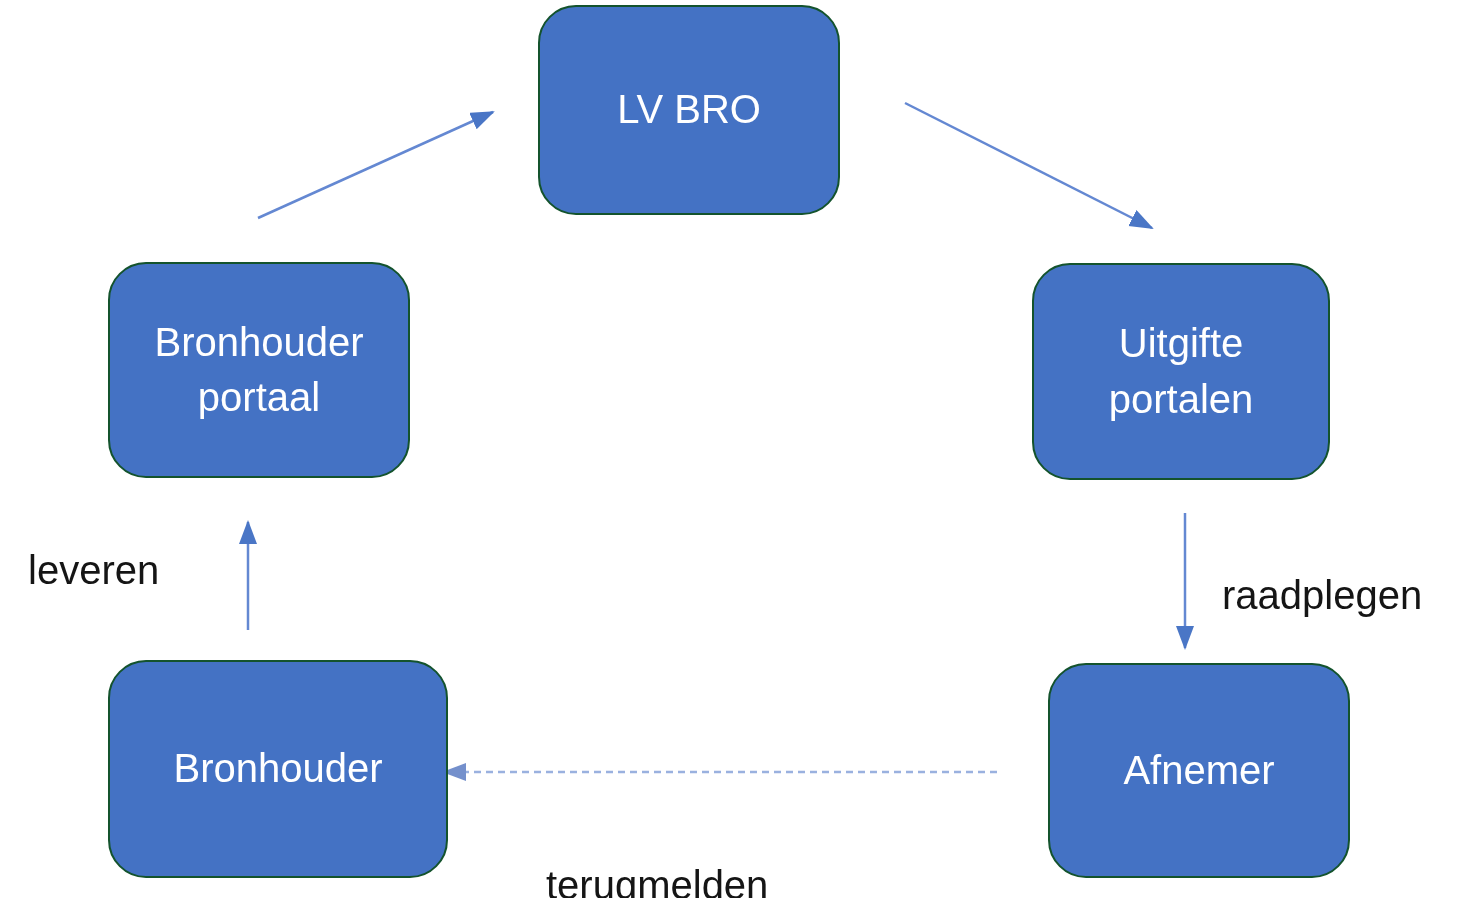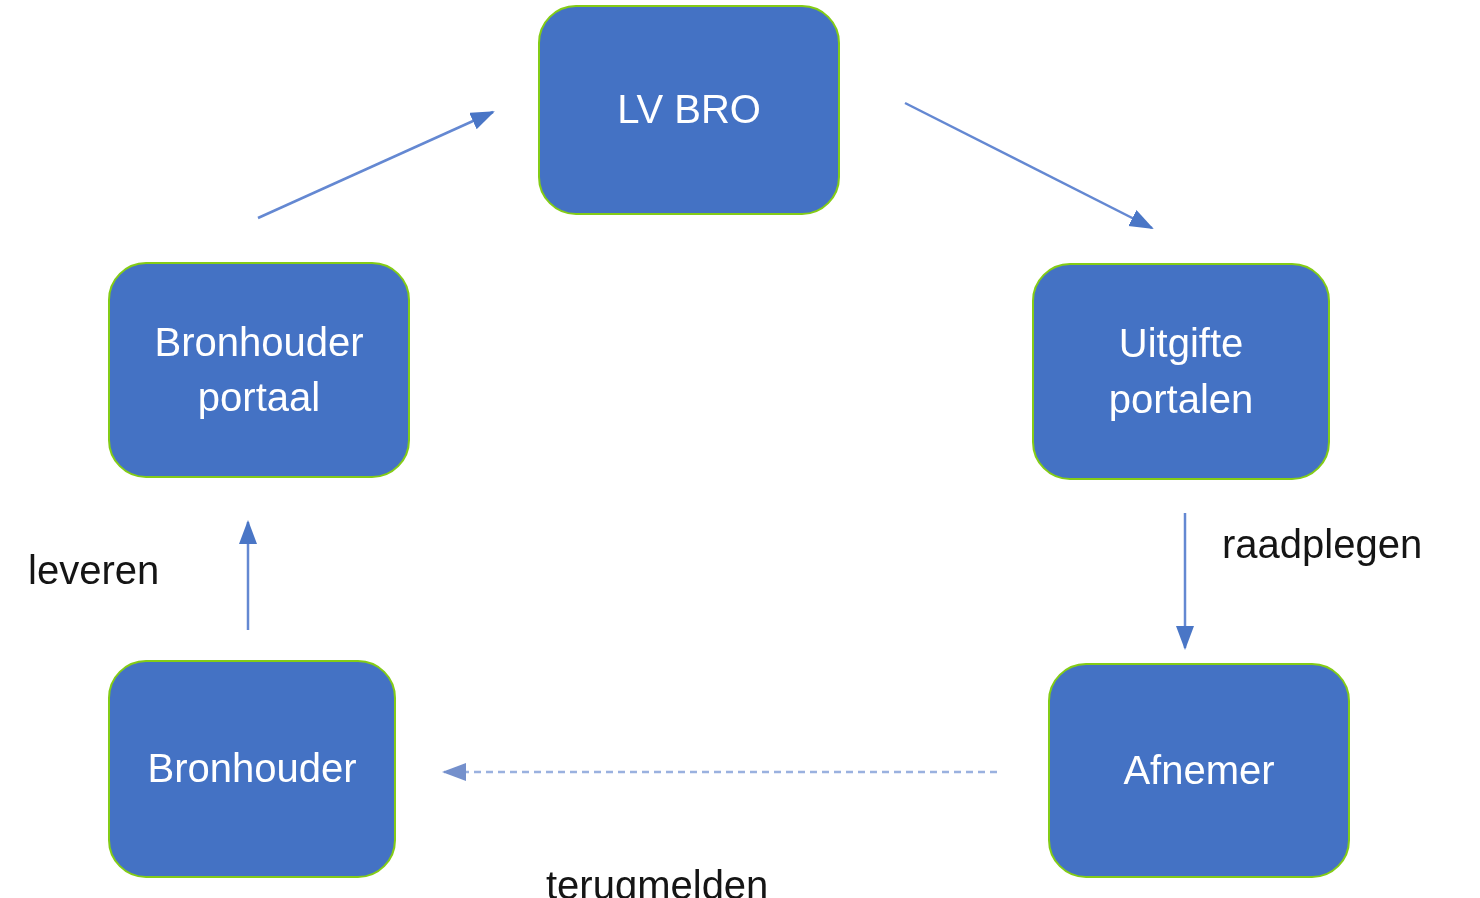--- a/index.html
+++ b/index.html
@@ -18,44 +18,44 @@
   #arrow-layer {
     position: absolute;
     left: 0;
     top: 0;
     width: 1480px;
     height: 898px;
   }
   .node {
     position: absolute;
     background: #4472C4;
-    border: 2px solid #84cc16;
+    border: 2px solid #14532d;
     border-radius: 38px;
     color: #ffffff;
     display: flex;
     align-items: center;
     justify-content: center;
     text-align: center;
     font-size: 40px;
     line-height: 1.38;
     box-sizing: border-box;
   }
   #node-lv-bro              { left: 538px;  top: 5px;   width: 302px; height: 210px; }
   #node-bronhouder-portaal  { left: 108px;  top: 262px; width: 302px; height: 216px; padding: 8px 40px; }
   #node-uitgifte-portalen   { left: 1032px; top: 263px; width: 298px; height: 217px; padding: 0 55px; }
-  #node-bronhouder          { left: 108px;  top: 660px; width: 288px; height: 218px; justify-content: center; }
+  #node-bronhouder          { left: 108px;  top: 660px; width: 340px; height: 218px; justify-content: center; }
   #node-afnemer             { left: 1033px; top: 663px; width: 302px; height: 215px; margin-left: 15px; }
   .edge-label {
     position: absolute;
     color: #151515;
     font-size: 40px;
     white-space: nowrap;
   }
   #label-leveren     { left: 28px;   top: 548px; }
-  #label-raadplegen  { left: 1222px; top: 522px; text-align: center; }
+  #label-raadplegen  { left: 1222px; top: 573px; text-align: center; }
   #label-terugmelden { left: 546px;  top: 863px; }
 </style>
 </head>
 <body>
 
 <div id="canvas">
 
   <svg id="arrow-layer" viewBox="0 0 1480 898" xmlns="http://www.w3.org/2000/svg">
     <defs>
       <marker id="head-solid" markerUnits="userSpaceOnUse" markerWidth="26" markerHeight="20" refX="22" refY="9" orient="auto">

